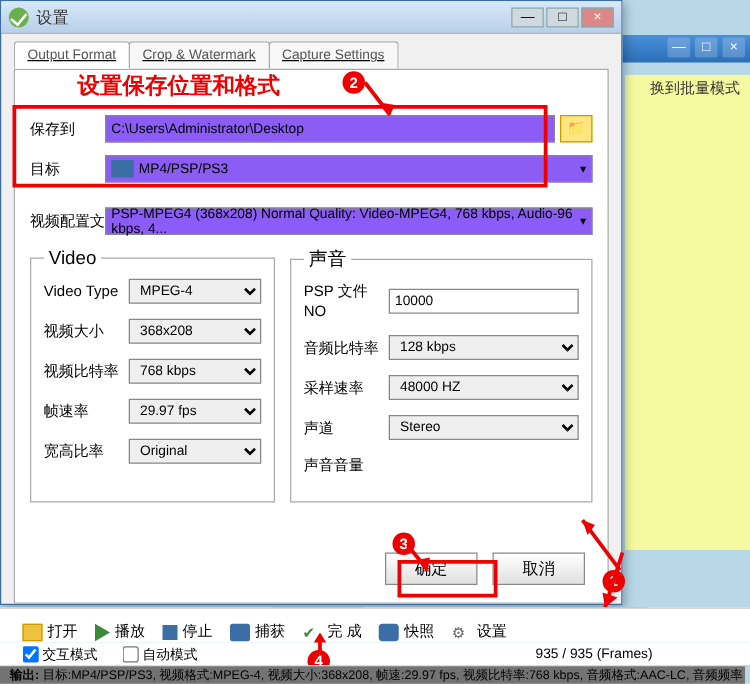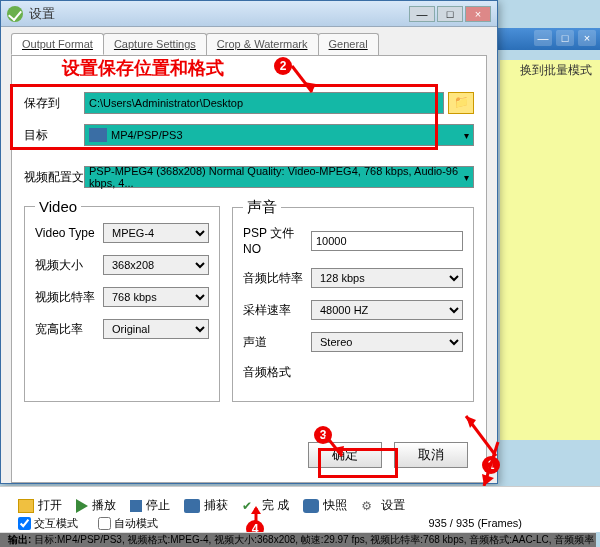--- a/index.html
+++ b/index.html
@@ -30,21 +30,21 @@
 .anno-text { position: absolute; left: 50px; top: 0px; color: #e00; font-size: 18px; font-weight: bold; text-align: center; }
 .circ { position: absolute; width: 18px; height: 18px; background: #e00; color: #fff; border-radius: 50%; text-align: center; line-height: 18px; font-size: 12px; font-weight: bold; }
 .arrow { position: absolute; pointer-events: none; }
 
 
 .redbox { position: absolute; border: 3px solid #e00; pointer-events: none; }
 
 
 .row { display: flex; align-items: center; margin-bottom: 10px; }
 .row label { width: 60px; font-size: 12px; }
-.row input[type=text], .row select, .row .combo { flex: 1; height: 22px; border: 1px solid #888; padding: 0 4px; font-size: 11px; background: #14b8a6; }
+.row input[type=text], .row select, .row .combo { flex: 1; height: 22px; border: 1px solid #888; padding: 0 4px; font-size: 11px; background: #8b5cf6; }
 .browse-btn { width: 26px; height: 22px; background: #ffe680; border: 1px solid #c90; margin-left: 4px; cursor: pointer; position: relative; }
 .browse-btn::after { content: "📁"; font-size: 12px; position: absolute; left: 5px; top: 2px; }
 .combo { display: flex; align-items: center; }
 .combo-icon { width: 18px; height: 14px; background: #3a6ea5; margin-right: 4px; }
 .combo-arrow { margin-left: auto; font-size: 10px; }
 
 
 .cols { display: flex; gap: 12px; margin-top: 8px; }
 fieldset { flex: 1; border: 1px solid #aaa; padding: 8px 10px; }
 legend { font-size: 15px; padding: 0 4px; }
@@ -87,23 +87,22 @@
     <span class="titlebar-title">设置</span>
     <div class="titlebar-btns">
       <span>—</span>
       <span>□</span>
       <span class="close">×</span>
     </div>
   </div>
 
   <div class="tabs">
     <div class="tab active">Output Format</div>
+    <div class="tab">Crop &amp; Watermark</div>
     <div class="tab">Capture Settings</div>
-    <div class="tab">Crop &amp; Watermark</div>
-    <div class="tab">General</div>
   </div>
 
   <div class="tab-body">
     <div class="anno-text">设置保存位置和格式</div>
 
     <div style="height:24px"></div>
 
     <div class="row">
       <label>保存到</label>
       <input type="text" value="C:\Users\Administrator\Desktop" style="">
@@ -138,20 +137,24 @@
           </div>
         <div class="frow">
             <label>视频大小</label>
             <select><option>368x208</option></select>
           </div>
         <div class="frow">
             <label>视频比特率</label>
             <select><option>768 kbps</option></select>
           </div>
         <div class="frow">
+            <label>帧速率</label>
+            <select><option>29.97 fps</option></select>
+          </div>
+        <div class="frow">
             <label>宽高比率</label>
             <select><option>Original</option></select>
           </div>
       </fieldset>
 
       <fieldset>
         <legend>声音</legend>
         <div class="frow">
             <label>PSP 文件NO</label>
             <input type="text" value="10000" style="">
@@ -162,21 +165,21 @@
           </div>
         <div class="frow">
             <label>采样速率</label>
             <select><option>48000 HZ</option></select>
           </div>
         <div class="frow">
             <label>声道</label>
             <select><option>Stereo</option></select>
           </div>
         <div class="frow">
-            <label>音频格式</label>
+            <label>声音音量</label>
           </div>
       </fieldset>
     </div>
 
     <div class="btns">
       <button>确定</button>
       <button>取消</button>
     </div>
 
     <div class="redbox" style="left:-2px; top:28px; width:428px; height:66px;"></div>

